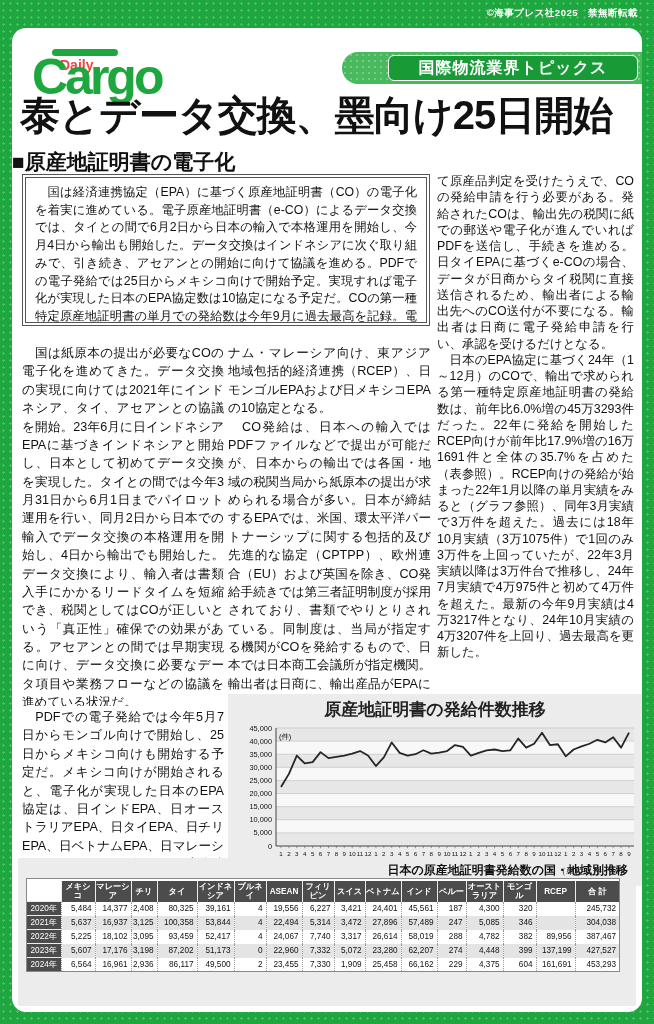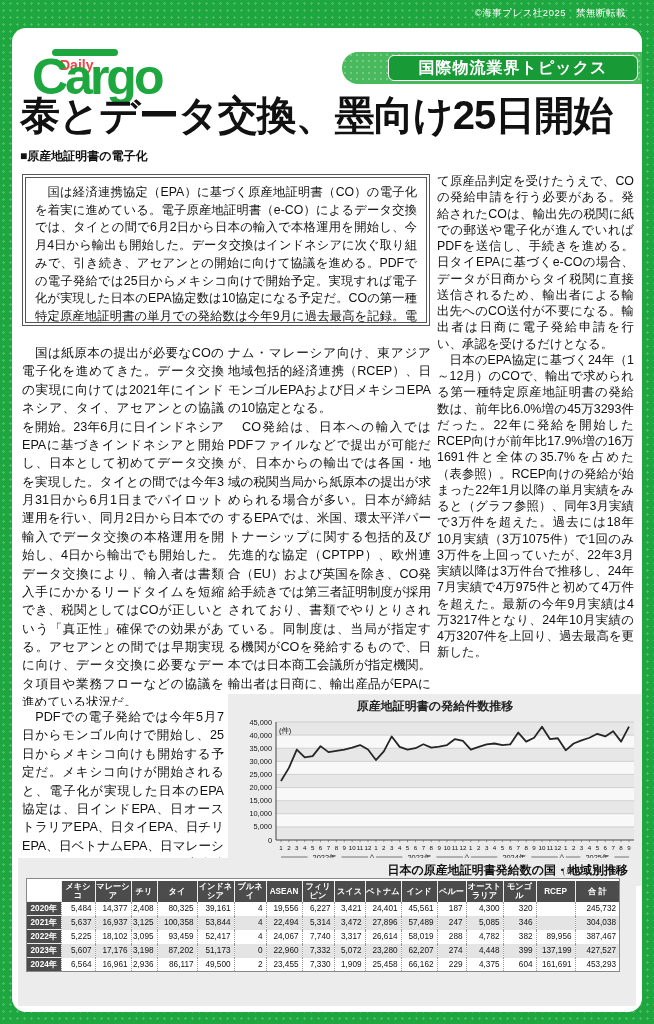--- a/index.html
+++ b/index.html
@@ -1,62 +1,62 @@
 <!DOCTYPE html>
 <html><head>
 <meta charset="utf-8">
 <style>
   html,body{margin:0;padding:0;}
   body{font-family:"Liberation Sans","DejaVu Sans",sans-serif;}
   .page{position:relative;width:654px;height:1024px;overflow:hidden;background:#1ea73e;}
   .frame-dots{position:absolute;inset:0;
     background-image:radial-gradient(circle,rgba(255,255,255,.22) 1px,transparent 1.3px);
     background-size:7px 7px;}
-  .copyright{position:absolute;top:7px;right:28px;color:#fff;font-size:9.5px;font-weight:normal;letter-spacing:.5px;}
+  .copyright{position:absolute;top:7px;right:16px;color:#fff;font-size:9.5px;font-weight:bold;letter-spacing:.5px;}
   .content{position:absolute;left:12px;top:28px;width:630px;height:984px;background:#fff;border-radius:14px;}
   
   .logo{position:absolute;left:18px;top:12px;width:170px;height:72px;}
   .logo-bar{position:absolute;left:22px;top:9px;width:66px;height:7px;background:#1ea73e;border-radius:4px;}
   .logo-daily{position:absolute;left:30px;top:17px;color:#ef4444;font-size:14px;font-weight:bold;}
   .logo-cargo{position:absolute;left:2px;top:12px;color:#1ea73e;font-size:50px;font-weight:800;letter-spacing:-3px;line-height:1;}
   
   .banner{position:absolute;right:0;top:24px;width:300px;height:32px;background:#49b95e;border-radius:16px 0 0 16px;
     background-image:radial-gradient(circle,rgba(255,255,255,.25) 1px,transparent 1.2px);background-size:6px 6px;}
   .banner-inner{position:absolute;left:46px;top:3px;right:4px;bottom:3px;background:#189b37;border:1px solid #fff;border-radius:6px;
     display:flex;align-items:center;justify-content:center;color:#fff;font-size:16px;font-weight:bold;letter-spacing:1px;}
   .headline{position:absolute;left:8px;top:60px;width:614px;font-size:40px;font-weight:700;color:#111;letter-spacing:-1px;white-space:nowrap;}
-  .subhead{position:absolute;left:8px;top:120px;font-size:12px;font-weight:bold;color:#111;}
+  .subhead{position:absolute;left:0;top:120px;font-size:21px;font-weight:bold;color:#111;}
   
   .lead-box{position:absolute;left:10px;top:146px;width:408px;height:152px;border:1px solid #555;padding:2px;box-sizing:border-box;}
   .lead-inner{border:1px solid #555;height:100%;box-sizing:border-box;padding:6px 9px;overflow:hidden;}
   .lead-inner p{margin:0;font-size:12.3px;line-height:1.44;text-align:justify;color:#111;}
   
   .col{position:absolute;overflow:hidden;margin-top:12px;}
   .col p{margin:0;font-size:12.6px;line-height:1.46;text-align:justify;color:#111;}
   .col3 p{font-size:12.4px;line-height:1.31;}
   .col1-top{left:10px;top:304px;width:202px;height:362px;}
   .col2{left:216px;top:304px;width:203px;height:362px;}
   .col3{left:425px;top:133px;width:197px;height:533px;}
   .col1-bottom{left:10px;top:668px;width:202px;height:166px;}
   
   .chart-panel{position:absolute;left:216px;top:666px;width:414px;height:192px;background:#ececec;padding:3px 2px;box-sizing:border-box;}
-  .chart-title{text-align:center;font-size:12px;font-weight:bold;color:#222;margin:1px 0 1px;}
+  .chart-title{text-align:center;font-size:17px;font-weight:bold;color:#222;margin:1px 0 1px;}
   .chart-note{text-align:right;font-size:9.5px;color:#222;margin-top:0;padding-right:2px;}
   
   .table-panel{position:absolute;left:6px;top:830px;width:618px;height:148px;background:#ececec;padding:4px 8px;box-sizing:border-box;}
   .table-head{position:relative;height:16px;}
   .table-title{text-align:right;font-size:12px;font-weight:bold;color:#111;}
   .table-unit{position:absolute;right:0;top:3px;font-size:9px;color:#111;}
   table.data{border-collapse:collapse;table-layout:fixed;margin-top:2px;}
   table.data th,table.data td{font-size:8.2px;padding:2px 3px 2px 1px;color:#111;overflow:hidden;}
   table.data thead th{background:#4c4c4c;color:#fff;text-align:center;font-weight:bold;padding:1px 0;line-height:1.15;border-left:1.5px solid #ececec;}
   table.data thead th.corner{background:transparent;border:none;}
   table.data td{text-align:right;border-left:1px dotted #999;background:#fff;}
   table.data tbody tr:nth-child(even) td{background:#e4e4e4;}
-  table.data tbody th{background:#4c4c4c;color:#fff;font-weight:bold;text-align:center;padding:1px 0;border-top:1.5px solid #ececec;}
+  table.data tbody th{background:#4c4c4c;color:#fff;font-weight:normal;text-align:center;padding:1px 0;border-top:1.5px solid #ececec;}
   table.data tbody tr.ratio td{border-top:1px solid #777;}
   .tbl-wrap{border:1px solid #888;display:inline-block;background:#fff;}
 </style>
 </head>
 <body>
 
 <div class="page">
   <div class="frame-dots"></div>
   <div class="copyright">©海事プレス社2025　禁無断転載</div>
 

